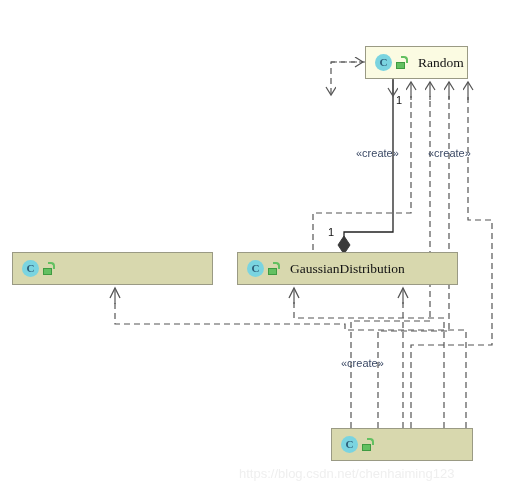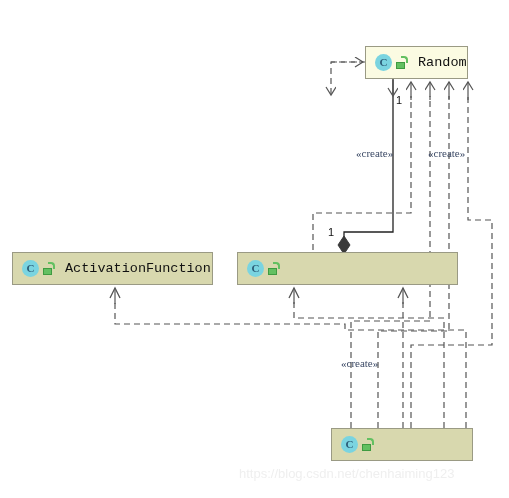--- a/index.html
+++ b/index.html
@@ -91,29 +91,29 @@
     top: 0px;
     width: 7px;
     height: 7px;
     border: 2px solid #63c061;
     border-bottom: none;
     border-left: none;
     border-radius: 0 4px 0 0;
     box-sizing: border-box;
   }
   .cls-name {
-    font-family: Liberation Mono, monospace;
+    font-family: Liberation Serif, serif;
     font-size: 13.5px;
     color: #111111;
     white-space: nowrap;
     letter-spacing: 0px;
   }
   .edge-label {
     position: absolute;
-    font-family: Liberation Serif, serif;
+    font-family: Liberation Sans, sans-serif;
     font-size: 11px;
     color: #3c4a66;
     white-space: nowrap;
     z-index: 6;
   }
   .mult-label {
     position: absolute;
     font-family: "Liberation Sans", sans-serif;
     font-size: 11px;
     color: #111111;
@@ -207,32 +207,32 @@
 
   <div class="class-box khaki" style="left:12px; top:252px; width:201px; height:33px;">
     <span class="cls-icon">
       <span class="disc"></span>
         <span class="cletter">C</span>
     </span>
     <span class="lock-icon">
       <span class="shackle"></span>
         <span class="body"></span>
     </span>
-    <span class="cls-name">ActivationFunction</span>
   </div>
 
   <div class="class-box khaki" style="left:237px; top:252px; width:221px; height:33px;">
     <span class="cls-icon">
       <span class="disc"></span>
         <span class="cletter">C</span>
     </span>
     <span class="lock-icon">
       <span class="shackle"></span>
         <span class="body"></span>
     </span>
+    <span class="cls-name">GaussianDistribution</span>
   </div>
 
   <div class="class-box khaki" style="left:331px; top:428px; width:142px; height:33px;">
     <span class="cls-icon">
       <span class="disc"></span>
         <span class="cletter">C</span>
     </span>
     <span class="lock-icon">
       <span class="shackle"></span>
         <span class="body"></span>

